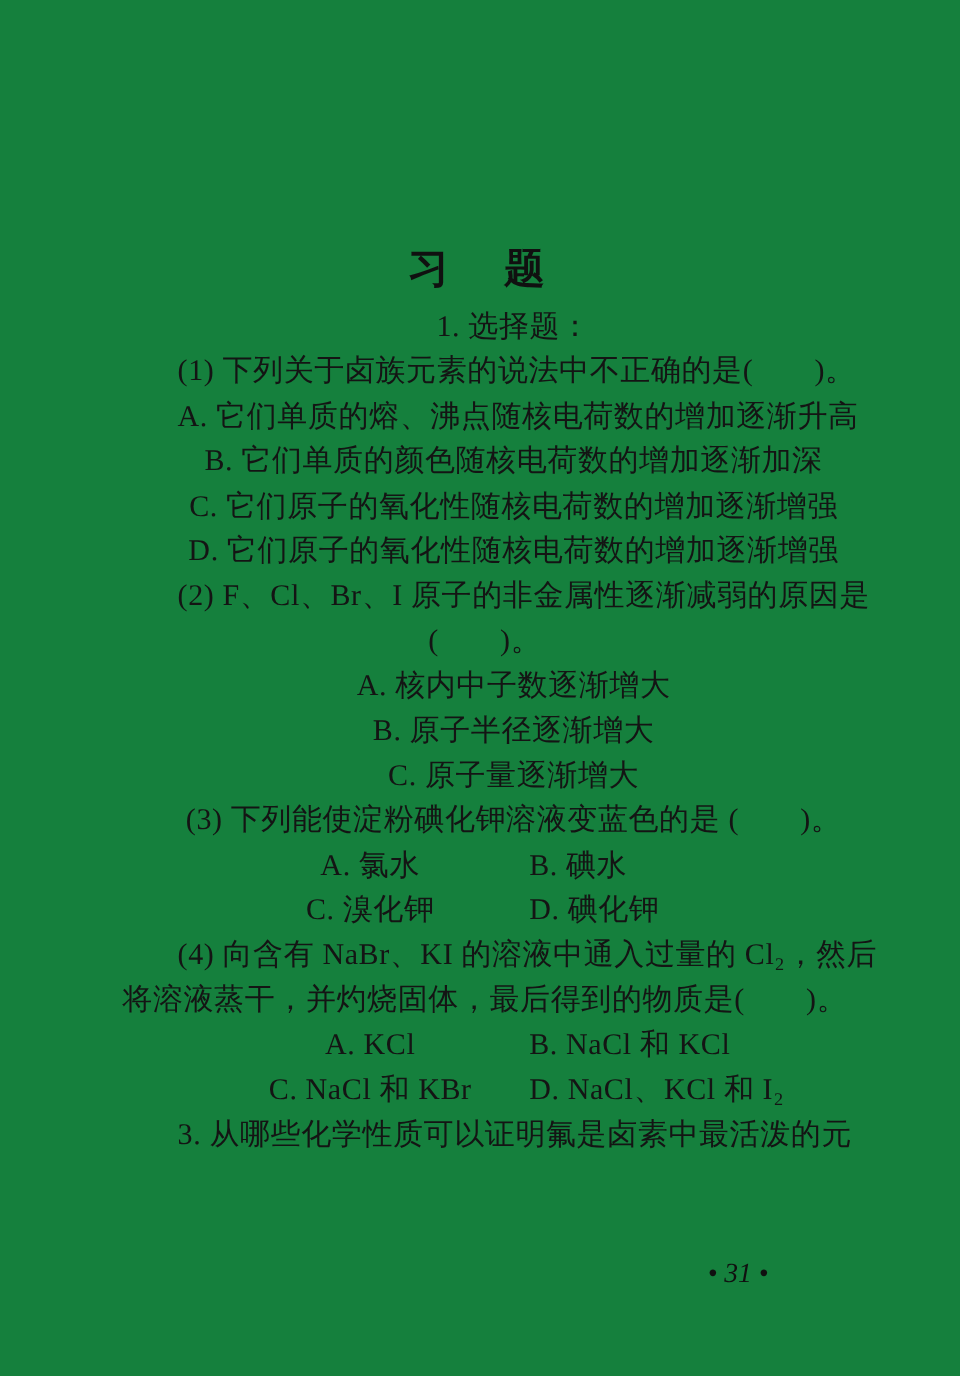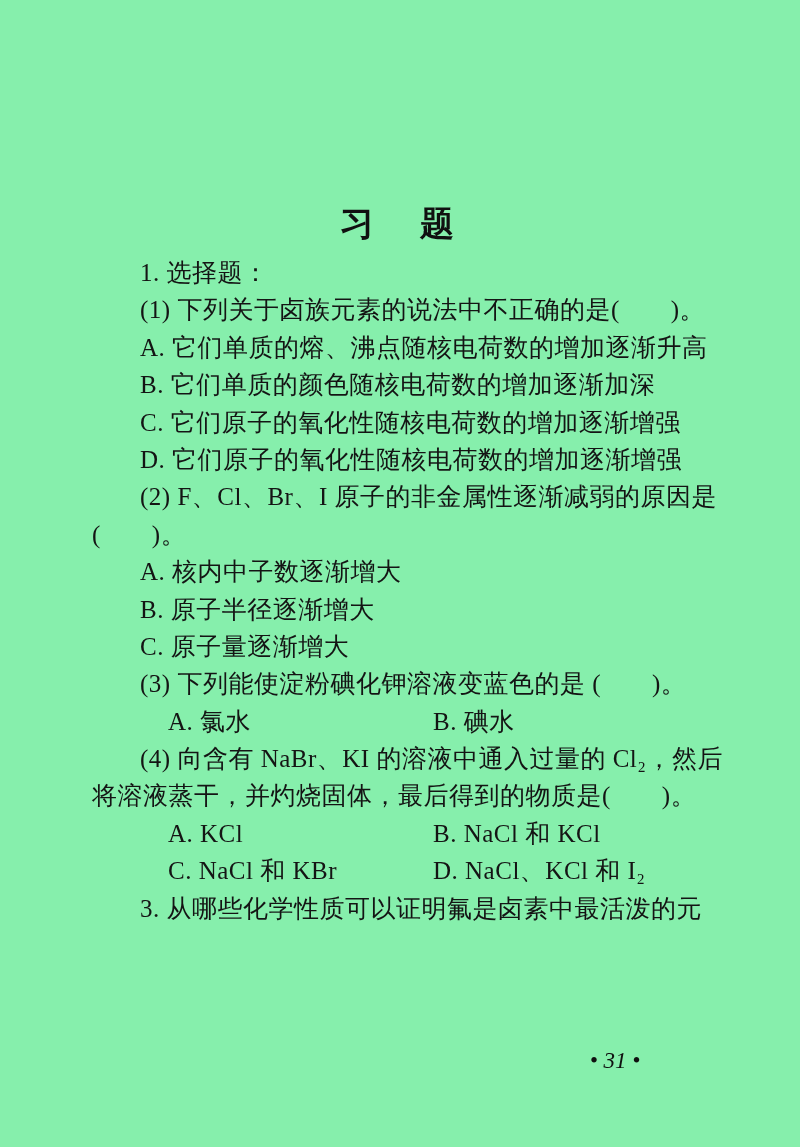--- a/index.html
+++ b/index.html
@@ -11,42 +11,43 @@
     height: 1147px;
     background: #fbfbf9;
     position: relative;
     overflow: hidden;
     font-family: "Liberation Serif", "DejaVu Serif", serif;
     color: #141414;
   }
   .scan-page {
     position: absolute;
     inset: 0;
-    background: #86efac;
+    background: #15803d;
   }
   .doc-title {
     position: absolute;
     top: 178px;
     left: 0;
     width: 100%;
     text-align: center;
     font-family: "Liberation Sans", "DejaVu Sans", sans-serif;
     font-weight: 700;
     font-size: 34px;
     letter-spacing: 6px;
     color: #101010;
   }
   .content {
     position: absolute;
     top: 254px;
-    left: 92px;
+    left: 100px;
     width: 608px;
     font-size: 25px;
     line-height: 37.4px;
     letter-spacing: 0.5px;
+    text-align: center;
   }
   .line {
     height: 37.4px;
     white-space: nowrap;
   }
   .indent {
     padding-left: 48px;
   }
   .cols {
     display: flex;
@@ -85,20 +86,24 @@
     <div class="line indent">(2) F、Cl、Br、I 原子的非金属性逐渐减弱的原因是</div>
     <div class="line">(　　)。</div>
     <div class="line indent">A. 核内中子数逐渐增大</div>
     <div class="line indent">B. 原子半径逐渐增大</div>
     <div class="line indent">C. 原子量逐渐增大</div>
     <div class="line indent">(3) 下列能使淀粉碘化钾溶液变蓝色的是 (　　)。</div>
     <div class="line indent cols">
       <span class="col1">A. 氯水</span>
       <span>B. 碘水</span>
     </div>
+    <div class="line indent cols">
+      <span class="col1">C. 溴化钾</span>
+      <span>D. 碘化钾</span>
+    </div>
     <div class="line indent">(4) 向含有 NaBr、KI 的溶液中通入过量的 Cl₂，然后</div>
     <div class="line">将溶液蒸干，并灼烧固体，最后得到的物质是(　　)。</div>
     <div class="line indent cols">
       <span class="col1">A. KCl</span>
       <span>B. NaCl 和 KCl</span>
     </div>
     <div class="line indent cols">
       <span class="col1">C. NaCl 和 KBr</span>
       <span>D. NaCl、KCl 和 I₂</span>
     </div>

